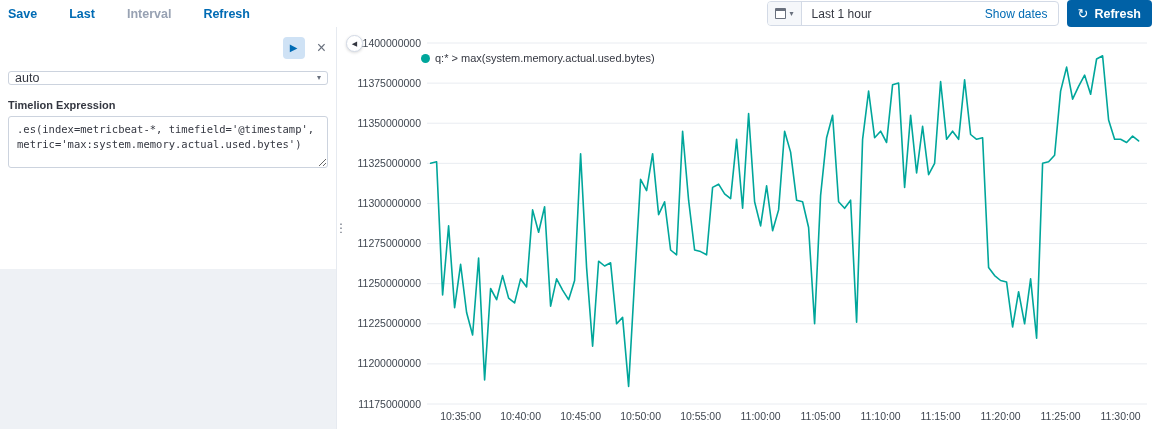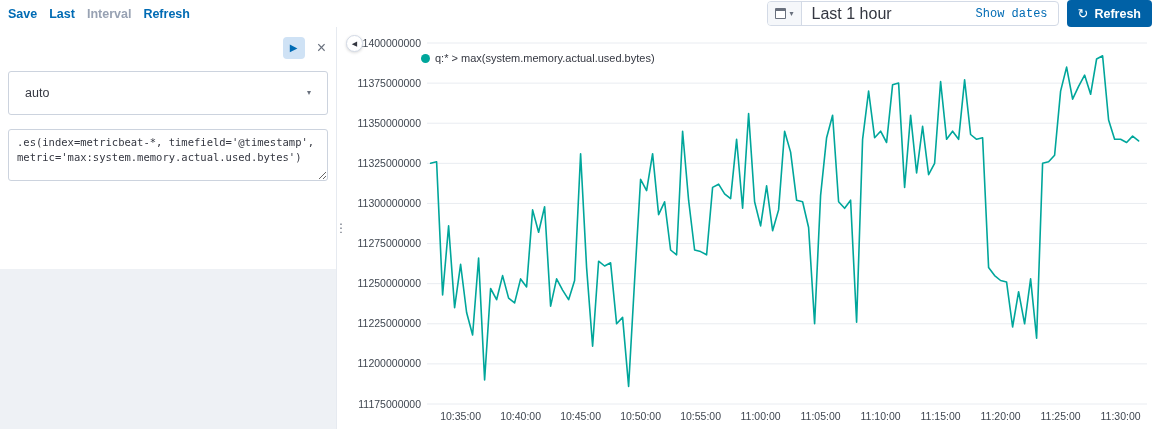--- a/index.html
+++ b/index.html
@@ -7,46 +7,46 @@
   body {
     width: 1152px; height: 429px; overflow: hidden;
     background: #fff; font-family: "Liberation Sans", sans-serif;
     color: #343741;
   }
   
   .header {
     display: flex; justify-content: space-between; align-items: center;
     height: 27px; padding-left: 8px;
   }
-  .nav-links { display: flex; gap: 12px; font-size: 12.5px; font-weight: 600; }
+  .nav-links { display: flex; gap: 32px; font-size: 12.5px; font-weight: 600; }
   .nav-links a { color: #006BB4; text-decoration: none; cursor: pointer; }
   .nav-links a.disabled { color: #98A2B3; cursor: default; }
   .time-controls { display: flex; align-items: flex-start; gap: 8px; height: 27px; }
   .date-picker {
     display: flex; align-items: center; height: 25px; width: 292px; margin-top: 1px;
     border: 1px solid #d3dae6; border-radius: 4px; background: #fff; font-size: 12px;
   }
   .quick-select {
     display: flex; align-items: center; gap: 4px; height: 100%; padding: 0 7px;
     background: #f5f7fa; border: none; border-right: 1px solid #d3dae6;
     border-radius: 3px 0 0 3px; cursor: pointer;
   }
   .cal-icon {
     display: inline-block; width: 11px; height: 11px;
     border: 1px solid #69707d; border-top: 3px solid #69707d; border-radius: 1px;
     background: #fff;
   }
   .chev { color: #69707d; font-size: 8px; line-height: 1; }
   .dp-value {
     flex: 1; text-align: left; padding: 0 10px; background: none; border: none;
-    font-size: 16px; color: #343741; font-family: inherit; cursor: pointer;
+    font-size: 12px; color: #343741; font-family: inherit; cursor: pointer;
   }
   .show-dates {
     background: none; border: none; padding: 0 10px; font-size: 12px;
-    color: #006BB4; font-family: Liberation Mono, monospace; cursor: pointer; white-space: nowrap;
+    color: #006BB4; font-family: Liberation Sans, sans-serif; cursor: pointer; white-space: nowrap;
   }
   .refresh-btn {
     display: flex; align-items: center; gap: 6px; height: 27px; min-width: 73px;
     padding: 0 11px; background: #0061a6; border: none; border-radius: 4px;
     color: #fff; font-size: 12.5px; font-weight: 600; font-family: inherit; cursor: pointer;
   }
   .refresh-btn .ricon { font-size: 13px; font-weight: 400; }
   
   .content { display: flex; height: 402px; }
   .sidebar {
@@ -60,21 +60,21 @@
     background: #cfe2f5; color: #006BB4; font-size: 10px; line-height: 1;
     display: flex; align-items: center; justify-content: center; cursor: pointer;
   }
   .close-btn {
     background: none; border: none; padding: 0; color: #69707d;
     font-size: 16px; line-height: 1; cursor: pointer;
   }
   .form-label { display: block; font-size: 11px; font-weight: 700; color: #343741; margin: 0 0 5px 0; }
   .select {
     display: flex; justify-content: space-between; align-items: center;
-    height: 44px; padding: 0 16px; margin-bottom: 14px;
+    height: 14px; padding: 0 6px; margin-bottom: 14px;
     background: #fff; border: 1px solid #ccd3de; border-radius: 3px;
     font-size: 12.5px; color: #343741; cursor: pointer;
   }
   .expression {
     width: 100%; height: 52px; padding: 5px 8px;
     border: 1px solid #ccd3de; border-radius: 3px; background: #fff;
     font-family: "DejaVu Sans Mono", monospace; font-size: 10.5px; line-height: 1.45;
     color: #343741; resize: both;
   }
   .splitter {
@@ -136,20 +136,21 @@
         <button class="close-btn">
           <span>×</span>
         </button>
       </div>
 
       <div class="select">
         <span>auto</span>
         <span class="chev">▾</span>
       </div>
 
+      <label class="form-label">Timelion Expression</label>
       <textarea class="expression" spellcheck="false" style="">.es(index=metricbeat-*, timefield='@timestamp', metric='max:system.memory.actual.used.bytes')</textarea>
     </aside>
 
     <div class="splitter">
       <span>⋮</span>
     </div>
 
     <main class="chart-area">
       <button class="collapse-btn">
         <span>◀</span>

